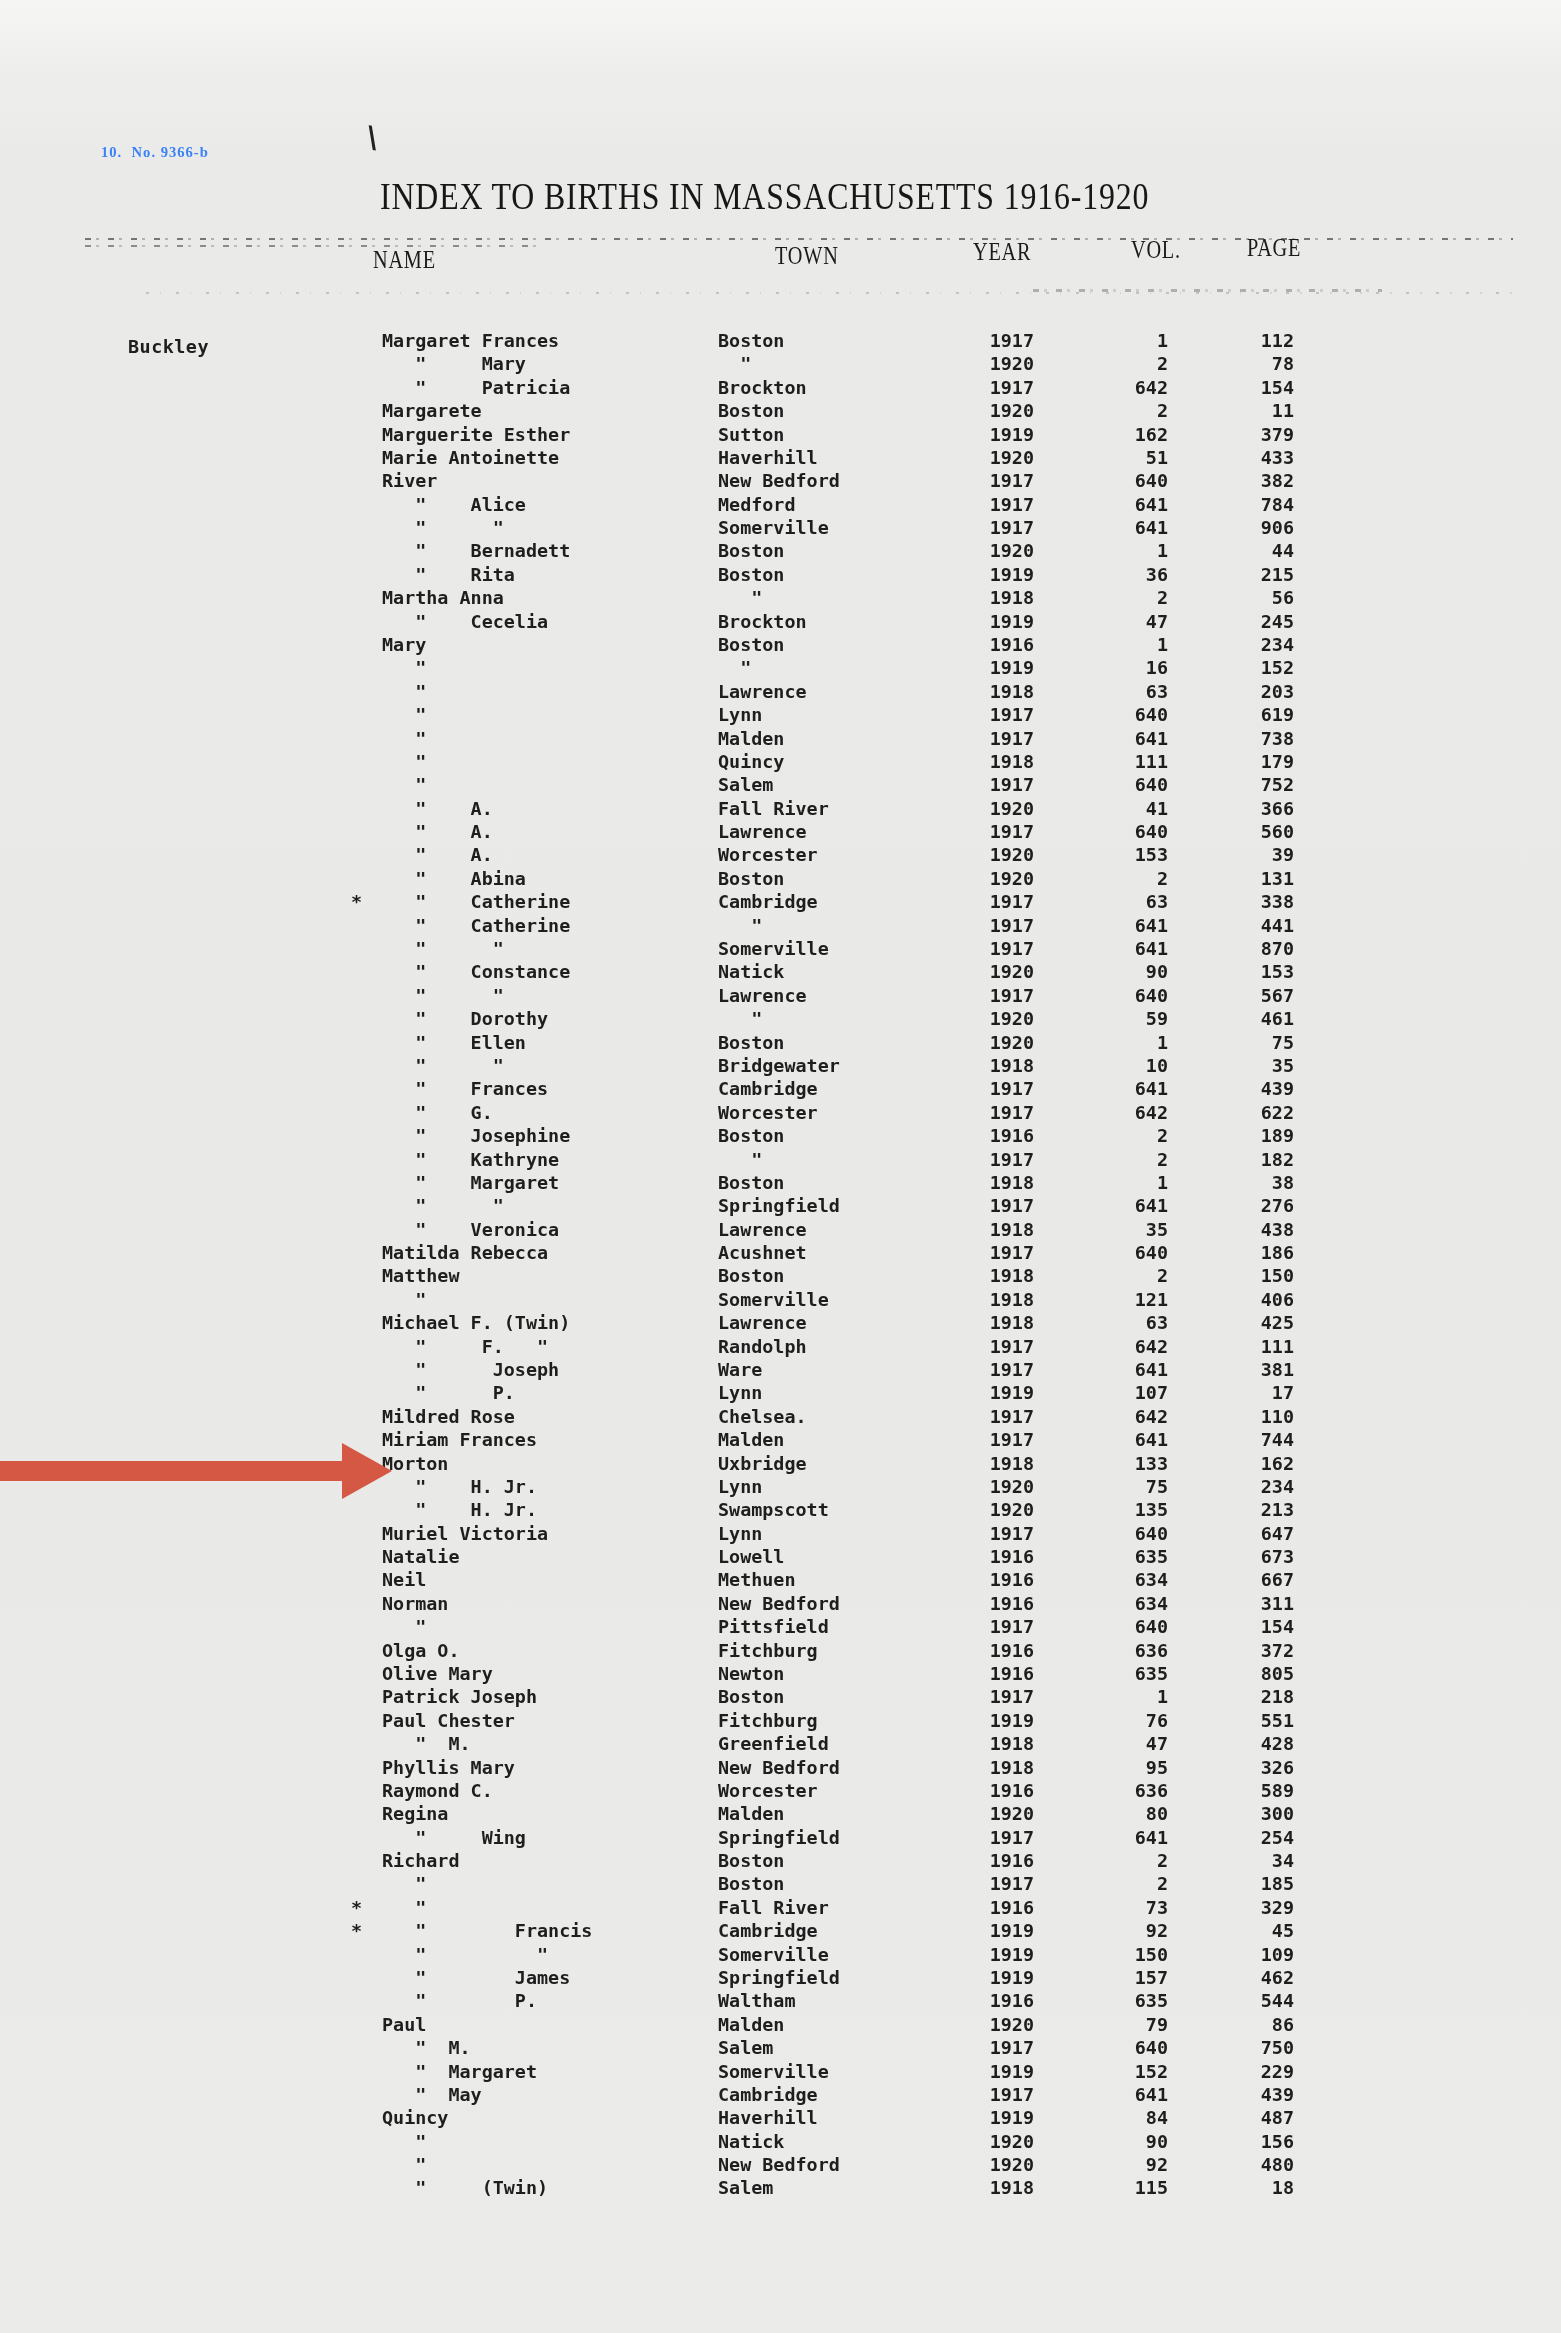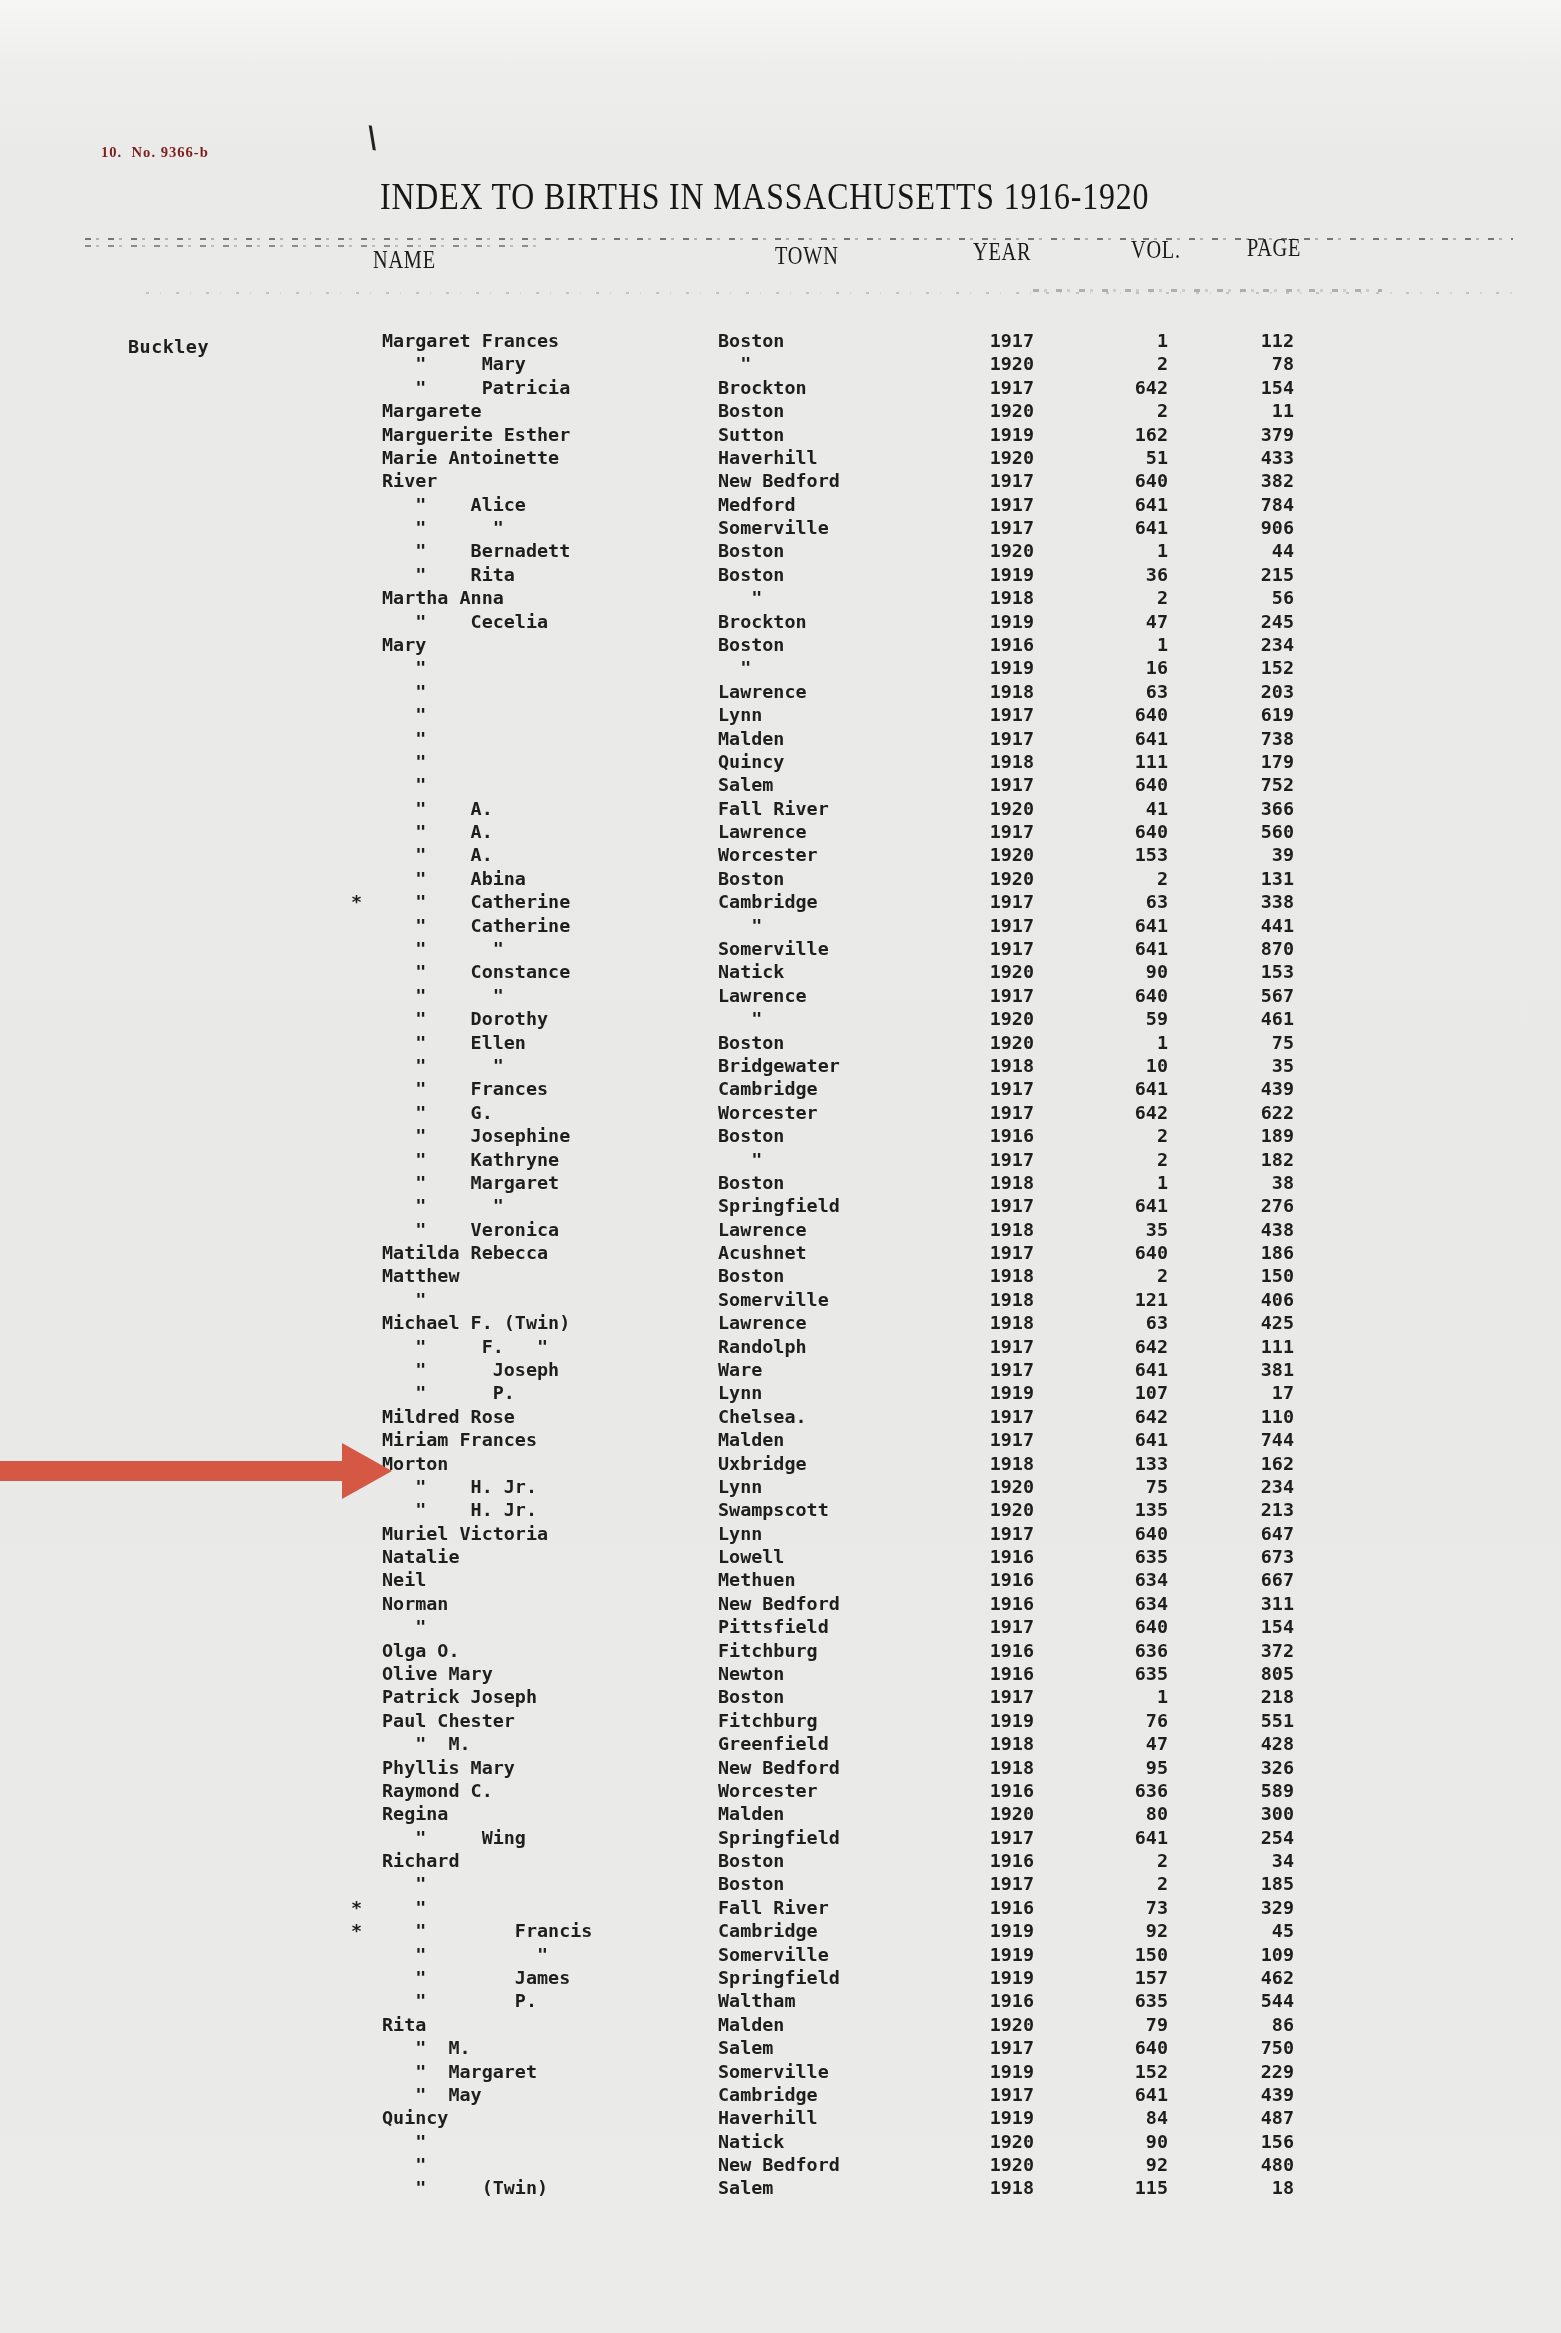--- a/index.html
+++ b/index.html
@@ -7,21 +7,21 @@
     width:1561px;height:2334px;position:relative;overflow:hidden;
     background:linear-gradient(180deg,#f6f6f4 0px,#eeeeec 68px,#eaeae8 155px,#e9e9e7 60%,#ebebe9 100%);
     font-family:"DejaVu Sans Mono", monospace;
     color:#1e1e1e;
   }
   .abs{position:absolute;}
   
   .doc-number{
     left:101px;top:144px;
     font-family:"Liberation Serif", serif;font-weight:bold;
-    font-size:14.6px;letter-spacing:1px;color:#7f1d1d;white-space:pre;
+    font-size:14.6px;letter-spacing:1px;color:#3b82f6;white-space:pre;
   }
   
   .stray-mark{
     left:367px;top:120px;font-size:29px;font-weight:bold;color:#222;
     font-family:"DejaVu Sans", sans-serif;transform:rotate(8deg);
   }
   
   .page-title{
     left:380px;top:175px;margin:0;
     font-family:"Liberation Serif", serif;font-weight:normal;
@@ -666,21 +666,21 @@
     <div class="row" style="top: 1660px;">
       <span class="c marker"></span>
       <span class="c name">   "        P.</span>
       <span class="c town">Waltham</span>
       <span class="c year">1916</span>
       <span class="c vol">635</span>
       <span class="c page">544</span>
     </div>
     <div class="row" style="top: 1684px;">
       <span class="c marker"></span>
-      <span class="c name">Rita</span>
+      <span class="c name">Paul</span>
       <span class="c town">Malden</span>
       <span class="c year">1920</span>
       <span class="c vol">79</span>
       <span class="c page">86</span>
     </div>
     <div class="row" style="top: 1707px;">
       <span class="c marker"></span>
       <span class="c name">   "  M.</span>
       <span class="c town">Salem</span>
       <span class="c year">1917</span>

